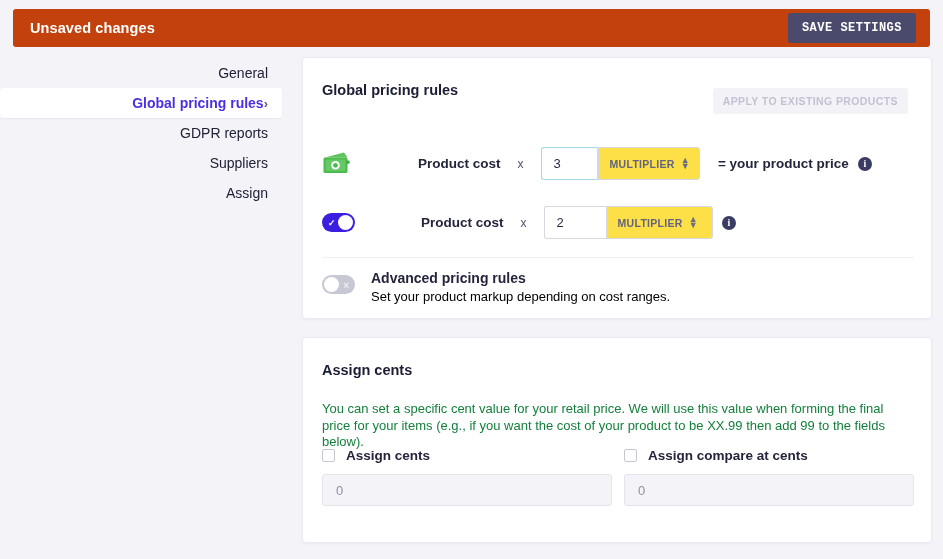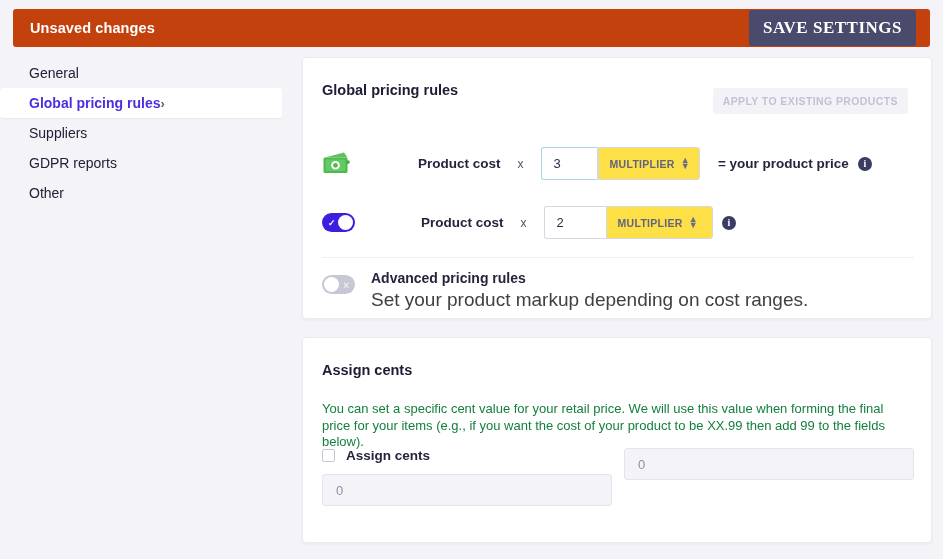--- a/index.html
+++ b/index.html
@@ -32,42 +32,42 @@
   }
   .savebar-title {
     color: #ffffff;
     font-size: 14.5px;
     font-weight: bold;
     letter-spacing: .1px;
   }
   .savebar-btn {
     background: #4a4a6d;
     color: #ffffff;
-    font-size: 17px;
+    font-size: 12px;
     font-weight: bold;
     letter-spacing: .5px;
     border: none;
     border-radius: 3px;
     padding: 8px 14px;
     cursor: pointer;
-    font-family: Liberation Serif, serif;
+    font-family: Liberation Mono, monospace;
   }
 
   
   .sidebar {
     position: absolute;
     left: 0;
     top: 58px;
     width: 282px;
   }
   .side-item {
     height: 30px;
     display: flex;
     align-items: center;
-    justify-content: flex-start;
+    justify-content: flex-end;
     padding: 0 14px 0 29px;
     font-size: 14px;
     color: #202136;
     cursor: pointer;
     margin-bottom: 0;
   }
   .side-item + .side-item { margin-top: 0; }
   .side-item.active {
     background: #ffffff;
     color: #4b2fe0;
@@ -269,22 +269,22 @@
   }
   .advanced .toggle { margin-top: 5px; }
   .adv-text { margin-left: 16px; }
   .adv-title {
     font-size: 14px;
     font-weight: bold;
     color: #24253c;
     margin-bottom: 3px;
   }
   .adv-sub {
-    font-size: 19px;
-    color: #404040;
+    font-size: 13px;
+    color: #000000;
   }
 
   
   .cents-desc {
     position: absolute;
     left: 19px;
     top: 63px;
     width: 590px;
     font-size: 13px;
     line-height: 1.28;
@@ -342,27 +342,27 @@
 
 <nav class="sidebar">
   <div class="side-item">
     <span>General</span>
   </div>
   <div class="side-item active">
     <span>Global pricing rules</span>
     <span class="side-chevron">›</span>
   </div>
   <div class="side-item">
+    <span>GDPR reports</span>
+  </div>
+  <div class="side-item">
     <span>Suppliers</span>
   </div>
   <div class="side-item">
-    <span>GDPR reports</span>
-  </div>
-  <div class="side-item">
-    <span>Other</span>
+    <span>Assign</span>
   </div>
 </nav>
 
 <section class="card" id="card-pricing">
 
   <div class="card-title">Global pricing rules</div>
   <button class="apply-btn">APPLY TO EXISTING PRODUCTS</button>
 
   <div class="rule-row" id="rule-row-1">
     <span class="wallet-icon">
@@ -432,16 +432,20 @@
   <div class="cents-cols">
     <div class="cents-col">
       <div class="cb-row">
         <span class="checkbox"></span>
         <span class="cb-label">Assign cents</span>
       </div>
       <input class="cents-input" type="text" value="0" style="">
     </div>
 
     <div class="cents-col">
+      <div class="cb-row">
+        <span class="checkbox"></span>
+        <span class="cb-label">Assign compare at cents</span>
+      </div>
       <input class="cents-input" type="text" value="0" style="">
     </div>
   </div>
 </section>
 
 </body></html>

